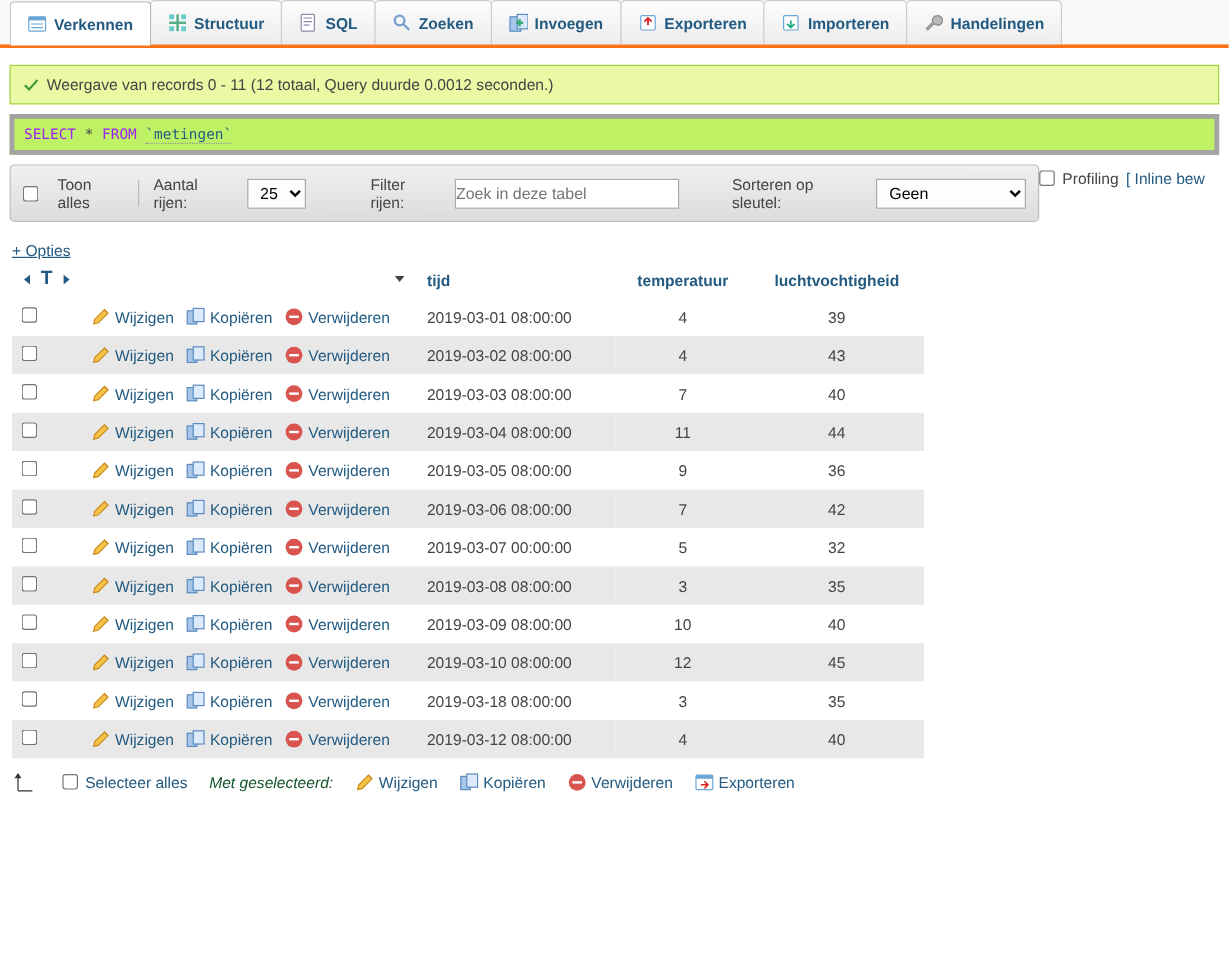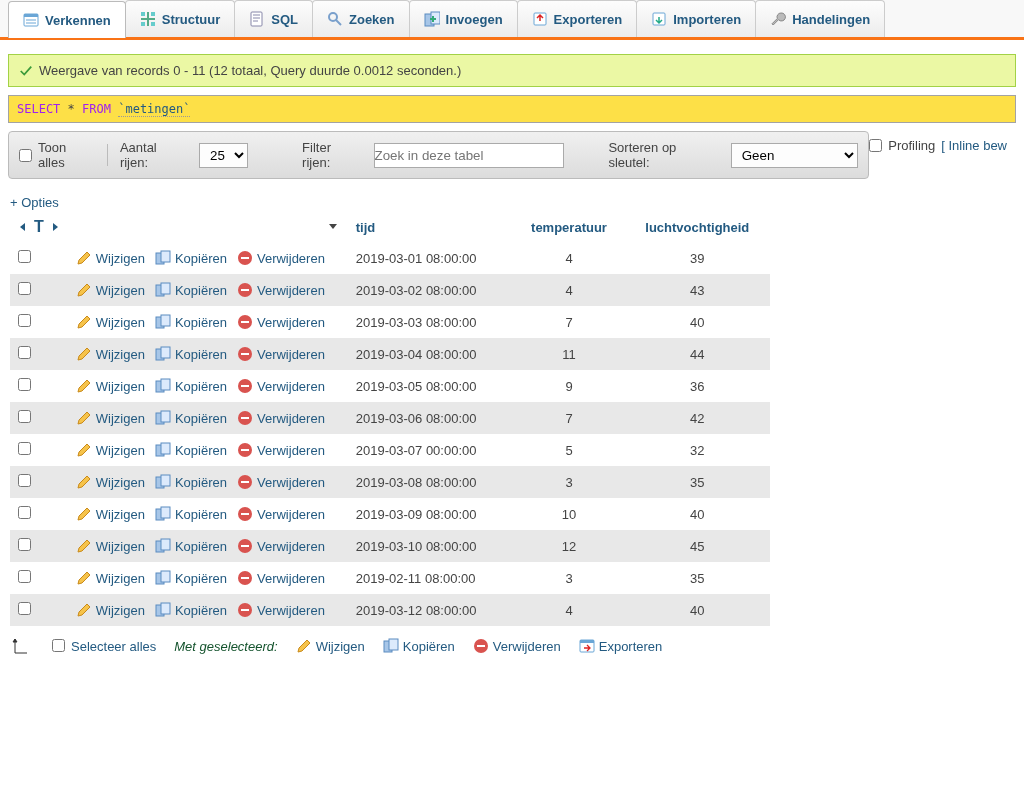--- a/index.html
+++ b/index.html
@@ -50,22 +50,22 @@
     padding: 8px 10px;
     border-radius: 0;
     display: flex;
     align-items: center;
     gap: 6px;
   }
 
   
   .sqlbox {
     margin: 0 8px 8px 8px;
-    background: #fde047;
-    border: 1px solid #a3a3a3;
+    background: #bef264;
+    border: 4px solid #a3a3a3;
     padding: 6px 8px;
     font-family: monospace;
     font-size: 12px;
   }
   .sqlbox .kw { color: #a020f0; }
   .sqlbox .tbl { color: #235a81; border-bottom: 1px dotted #999; }
   .sqlbox .right { float: right; display: flex; align-items: center; gap: 6px; font-family: sans-serif; font-size: 13px; margin-top: 36px; }
 
   
   .toolbar {
@@ -74,24 +74,24 @@
     border: 1px solid #bbb;
     border-radius: 4px;
     padding: 8px 10px;
     display: flex;
     align-items: center;
     gap: 12px;
   }
   .toolbar .sep { width: 1px; height: 22px; background: #bbb; }
   .toolbar input[type=text] { padding: 4px 0; border: 1px solid #aaa; width: 195px; }
   .toolbar select { padding: 3px 6px; border: 1px solid #aaa; background: #fdfdfd; }
-  .toolbar label { display: flex; align-items: center; gap: 6px; }
-
-  
-  .opties { margin: 16px 10px 2px 10px; color: #235a81; cursor: pointer; }
+  .toolbar label { display: flex; align-items: center; gap: 16px; }
+
+  
+  .opties { margin: 16px 10px 2px 10px; color: #235a81; cursor: pointer; text-decoration: underline; }
 
   
   table.data {
     border-collapse: collapse;
     margin: 0 10px;
     width: 760px;
   }
   table.data th {
     text-align: left;
     padding: 6px 8px;
@@ -617,21 +617,21 @@
             </svg>
             <span>Kopiëren</span>
           </span>
       <span class="action-link">
             <svg class="ico16">
               <use href="#i-delete"></use>
             </svg>
             <span>Verwijderen</span>
           </span>
     </td>
-    <td>2019-02-11 08:00:00</td>
+    <td>2019-03-18 08:00:00</td>
     <td class="num">3</td>
     <td class="num">35</td>
       </tr>
       <tr class="even">
     <td><input type="checkbox" style=""></td>
     <td class="actions">
       <span class="action-link">
             <svg class="ico16">
               <use href="#i-pencil"></use>
             </svg>

